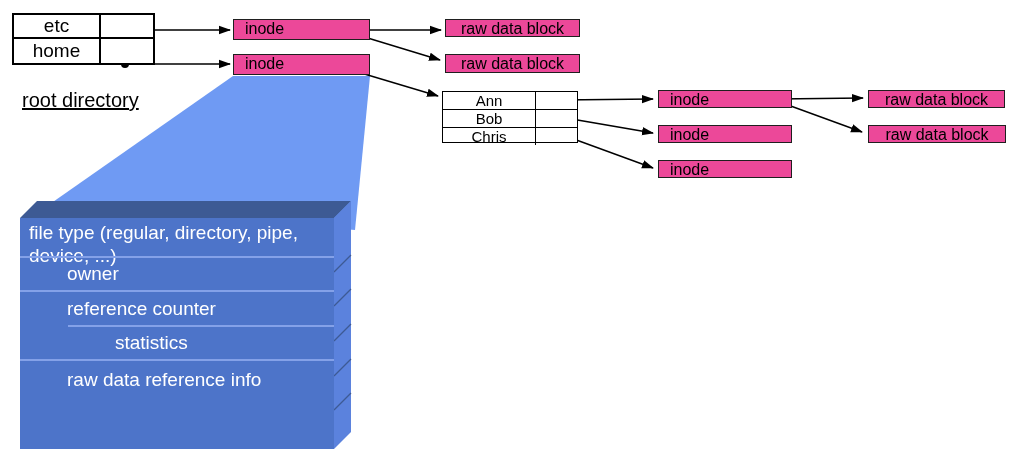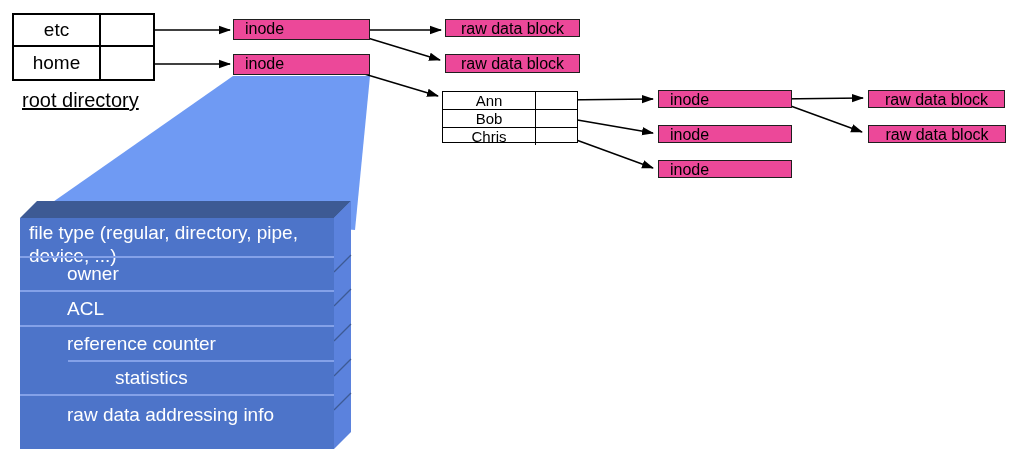--- a/index.html
+++ b/index.html
@@ -5,21 +5,21 @@
   html,body{margin:0;padding:0;background:#ffffff;}
   .stage{
     position:relative;width:1017px;height:464px;background:#ffffff;overflow:hidden;
     font-family:"Liberation Sans",sans-serif;color:#000;
   }
   svg.layer{position:absolute;left:0;top:0;width:1017px;height:464px;}
   #layer-lines{pointer-events:none;}
   .abs{position:absolute;box-sizing:border-box;}
 
   
-  .root-tbl{left:12px;top:13px;width:143px;height:68px;border:2px solid #000;background:#fff;
+  .root-tbl{left:12px;top:13px;width:143px;height:52px;border:2px solid #000;background:#fff;
     display:grid;grid-template-columns:87px 1fr;grid-template-rows:1fr 1fr;z-index:1;}
   .root-tbl .name{border-right:2px solid #000;display:flex;align-items:center;justify-content:center;
     font-size:19px;}
   .root-tbl .r1{border-bottom:2px solid #000;}
   .caption{left:22px;top:89px;font-size:20px;z-index:1;text-decoration:underline;}
 
   
   .box{background:#ec4899;border:1.5px solid #1f1f1f;display:flex;z-index:1;}
   .inode-box{font-size:16px;padding-left:11px;}
   .rdb-box{font-size:16px;justify-content:center;}
@@ -102,24 +102,23 @@
   <div class="abs box rdb-box" style="left:868px;top:90px;width:137px;height:18px;">
     <span>raw data block</span>
   </div>
   <div class="abs box rdb-box" style="left:868px;top:125px;width:138px;height:18px;">
     <span>raw data block</span>
   </div>
 
   <div class="abs stack-front">
     <div class="slab s1">file type (regular, directory, pipe, device, ...)</div>
     <div class="slab s2">owner</div>
-    <div class="slab s3">ACL</div>
     <div class="slab s4">reference counter</div>
     <div class="slab s5">statistics</div>
-    <div class="slab s6">raw data addressing info</div>
+    <div class="slab s6">raw data reference info</div>
   </div>
 
   <svg class="layer" id="layer-lines" viewBox="0 0 1017 464">
     <defs>
       <marker id="ah" markerWidth="12" markerHeight="10" refX="11" refY="5" orient="auto" markerUnits="userSpaceOnUse">
         <path d="M0,0.8 L12,5 L0,9.2 Z" fill="#000"></path>
       </marker>
     </defs>
     <g stroke="#000" stroke-width="1.4">
       <line x1="128" y1="30" x2="230" y2="30" marker-end="url(#ah)"></line>

